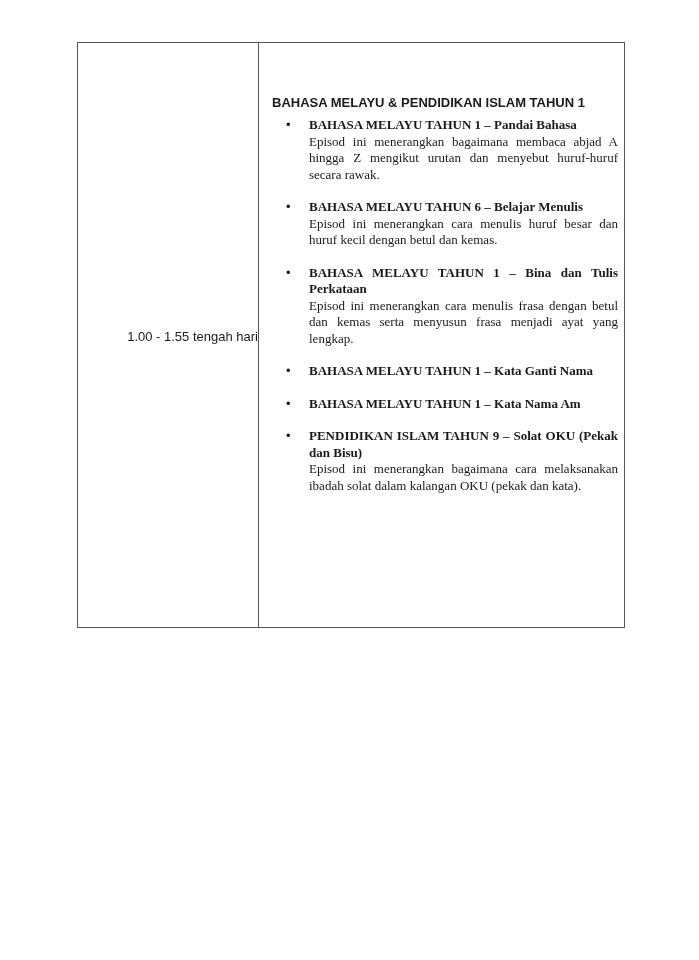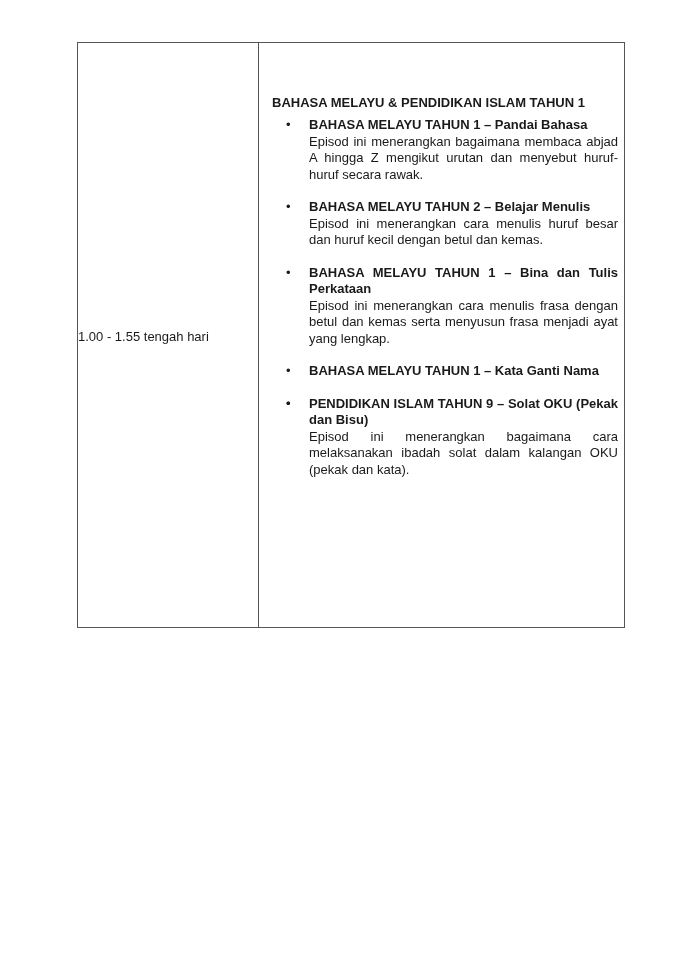--- a/index.html
+++ b/index.html
@@ -3,61 +3,62 @@
 <meta charset="utf-8">
 <style>
   html, body { margin:0; padding:0; background:#ffffff; }
   body { width:699px; height:960px; position:relative; overflow:hidden;
          font-family:"Liberation Sans", sans-serif; color:#1a1a1a; }
   .tbl { position:absolute; left:77px; top:42px; width:548px; height:586px;
          border:1.5px solid #555; box-sizing:border-box; }
   .divider { position:absolute; left:180px; top:0; bottom:0; width:0;
              border-left:1.5px solid #555; }
   .time { position:absolute; left:0; width:180px; top:285px;
-          text-align:left; font-size:13px; line-height:17px; }
+          text-align:right; font-size:13px; line-height:17px; }
   .content { position:absolute; left:186px; top:51px; width:354px; }
   .heading { font-weight:bold; font-size:13px; line-height:17px; margin:0 0 6px 8px;
              white-space:nowrap; }
   .list { list-style:none; margin:0; padding:0; }
   .item { position:relative; padding-left:45px; margin-bottom:16px;
           font-size:13px; line-height:16.5px; }
   .bullet { position:absolute; left:22px; top:0; font-size:13px; }
-  .title { font-weight:bold; display:block; text-align:justify; text-align-last:left; }
-  .desc { display:block; text-align:justify; }
+  .title { font-weight:bold; display:block; text-align:justify; text-align-last:left;font-family:Liberation Serif, serif; }
+  .desc { display:block; text-align:justify;font-family:Liberation Serif, serif; }
 </style>
 </head>
 <body>
 
 <div class="tbl">
   <div class="divider"></div>
   <div class="time">1.00 - 1.55 tengah hari</div>
   <div class="content">
     <div class="heading">BAHASA MELAYU &amp; PENDIDIKAN ISLAM TAHUN 1</div>
     <ul class="list">
       <li class="item">
         <span class="bullet">•</span>
         <span class="title">BAHASA MELAYU TAHUN 1 – Pandai Bahasa</span>
         <span class="desc">Episod ini menerangkan bagaimana membaca abjad A hingga Z mengikut urutan dan menyebut huruf-huruf secara rawak.</span>
       </li>
       <li class="item">
         <span class="bullet">•</span>
-        <span class="title">BAHASA MELAYU TAHUN 2 – Belajar Menulis</span>
+        <span class="title">BAHASA MELAYU TAHUN 6 – Belajar Menulis</span>
         <span class="desc">Episod ini menerangkan cara menulis huruf besar dan huruf kecil dengan betul dan kemas.</span>
       </li>
       <li class="item">
         <span class="bullet">•</span>
         <span class="title">BAHASA MELAYU TAHUN 1 – Bina dan Tulis Perkataan</span>
         <span class="desc">Episod ini menerangkan cara menulis frasa dengan betul dan kemas serta menyusun frasa menjadi ayat yang lengkap.</span>
       </li>
       <li class="item">
         <span class="bullet">•</span>
         <span class="title">BAHASA MELAYU TAHUN 1 – Kata Ganti Nama</span>
       </li>
       <li class="item">
         <span class="bullet">•</span>
+        <span class="title">BAHASA MELAYU TAHUN 1 – Kata Nama Am</span>
       </li>
       <li class="item">
         <span class="bullet">•</span>
         <span class="title">PENDIDIKAN ISLAM TAHUN 9 – Solat OKU (Pekak dan Bisu)</span>
         <span class="desc">Episod ini menerangkan bagaimana cara melaksanakan ibadah solat dalam kalangan OKU (pekak dan kata).</span>
       </li>
     </ul>
   </div>
 </div>
 

